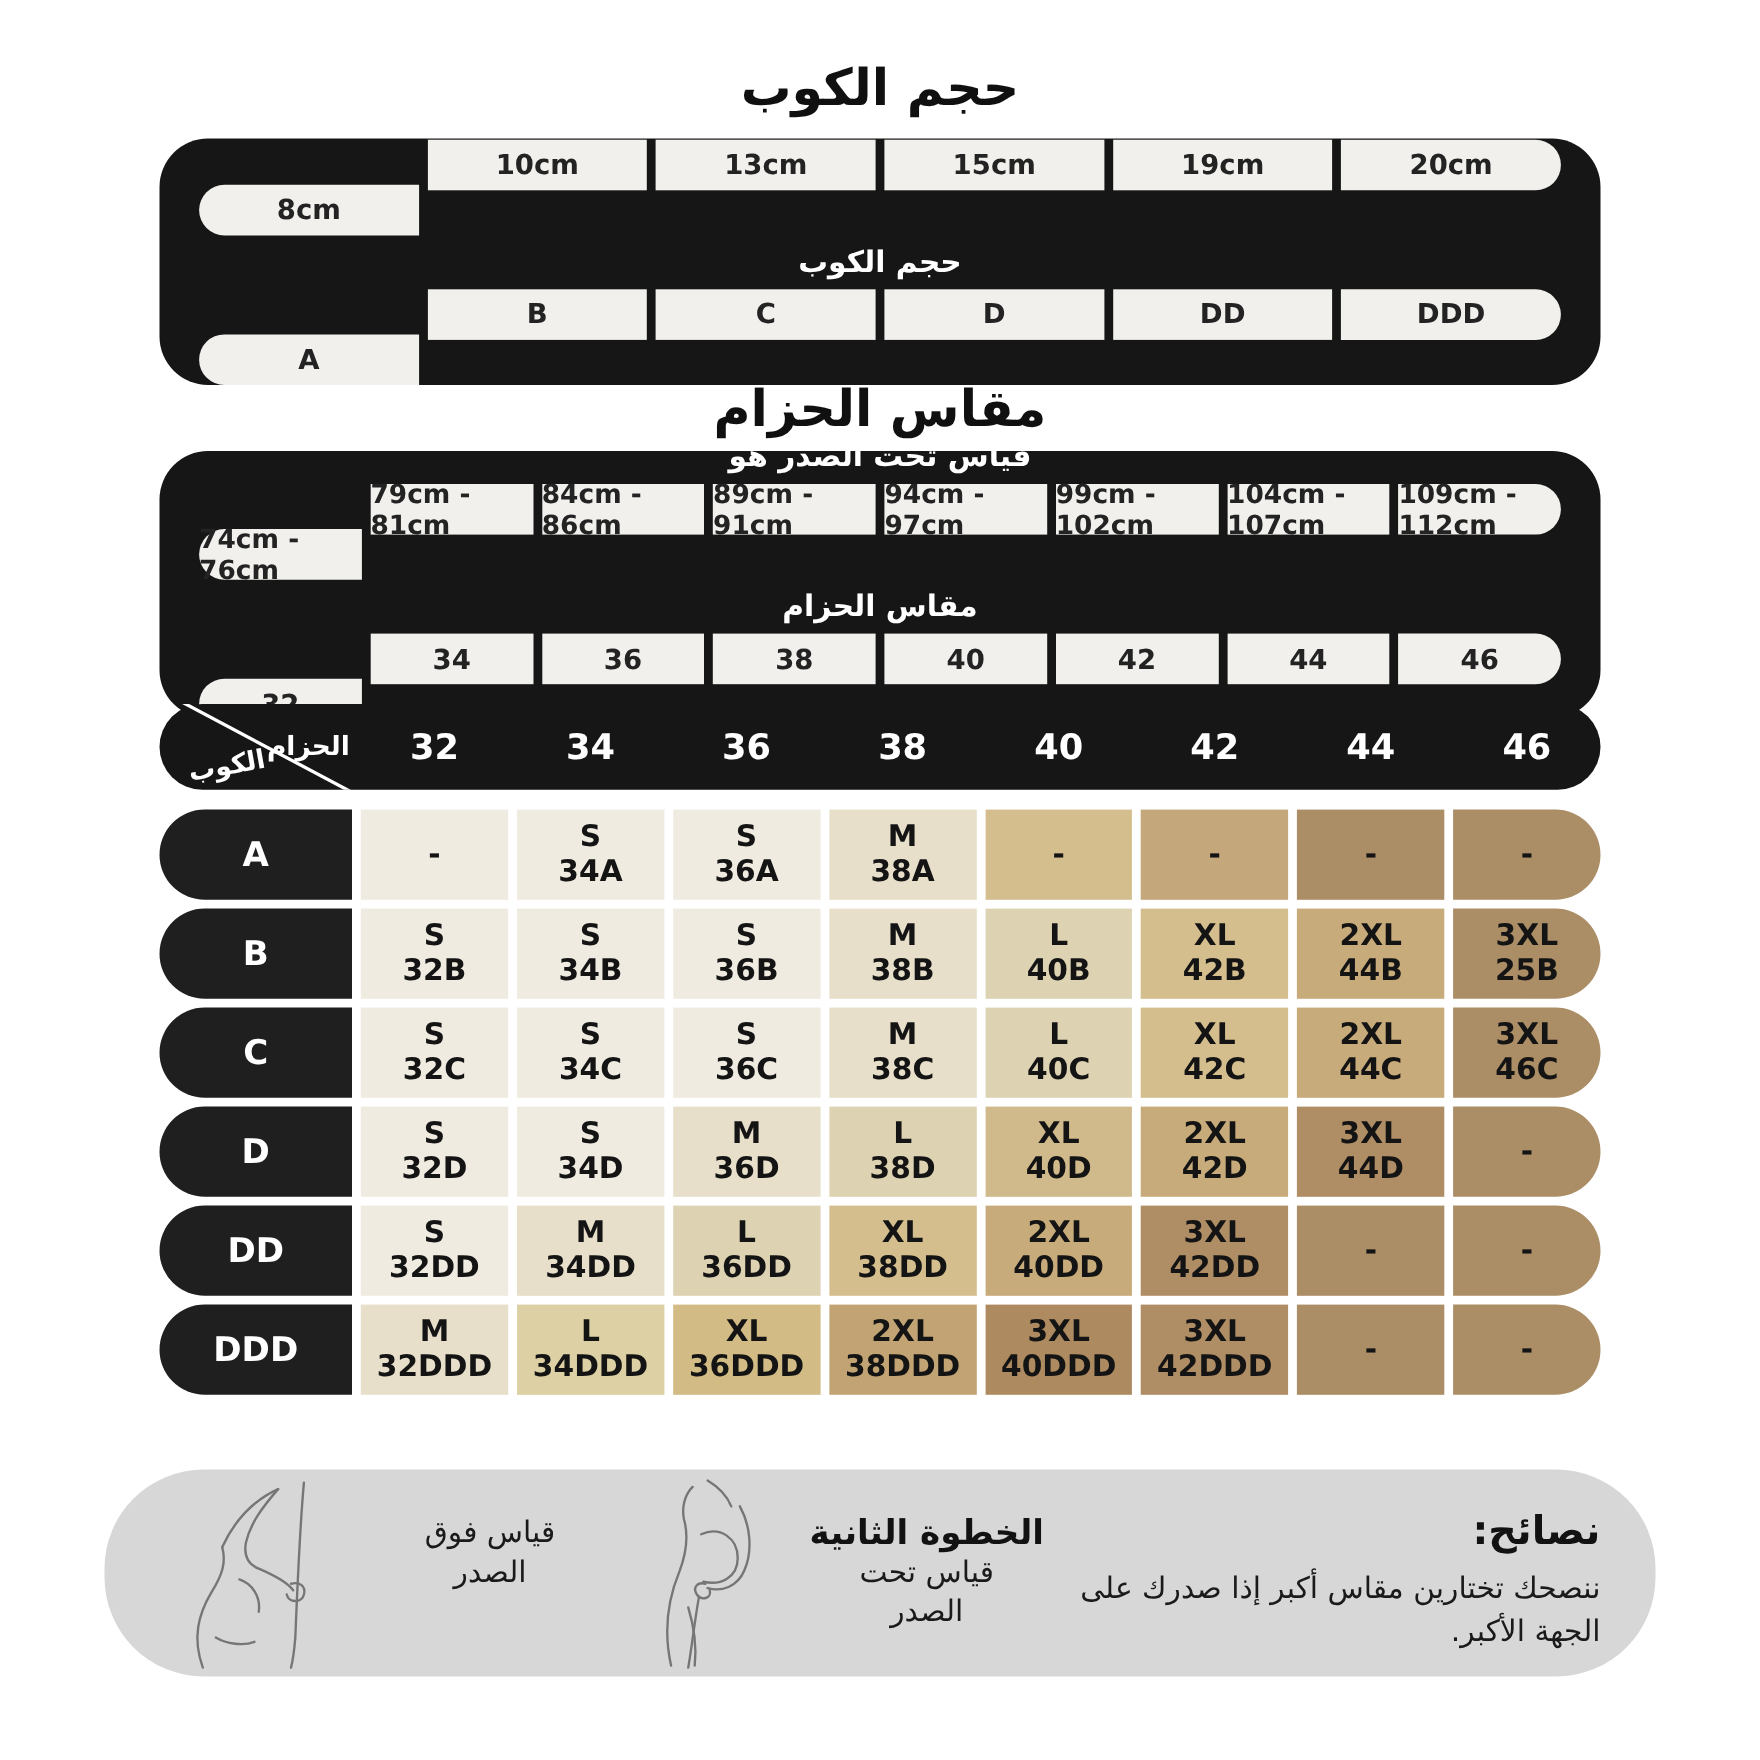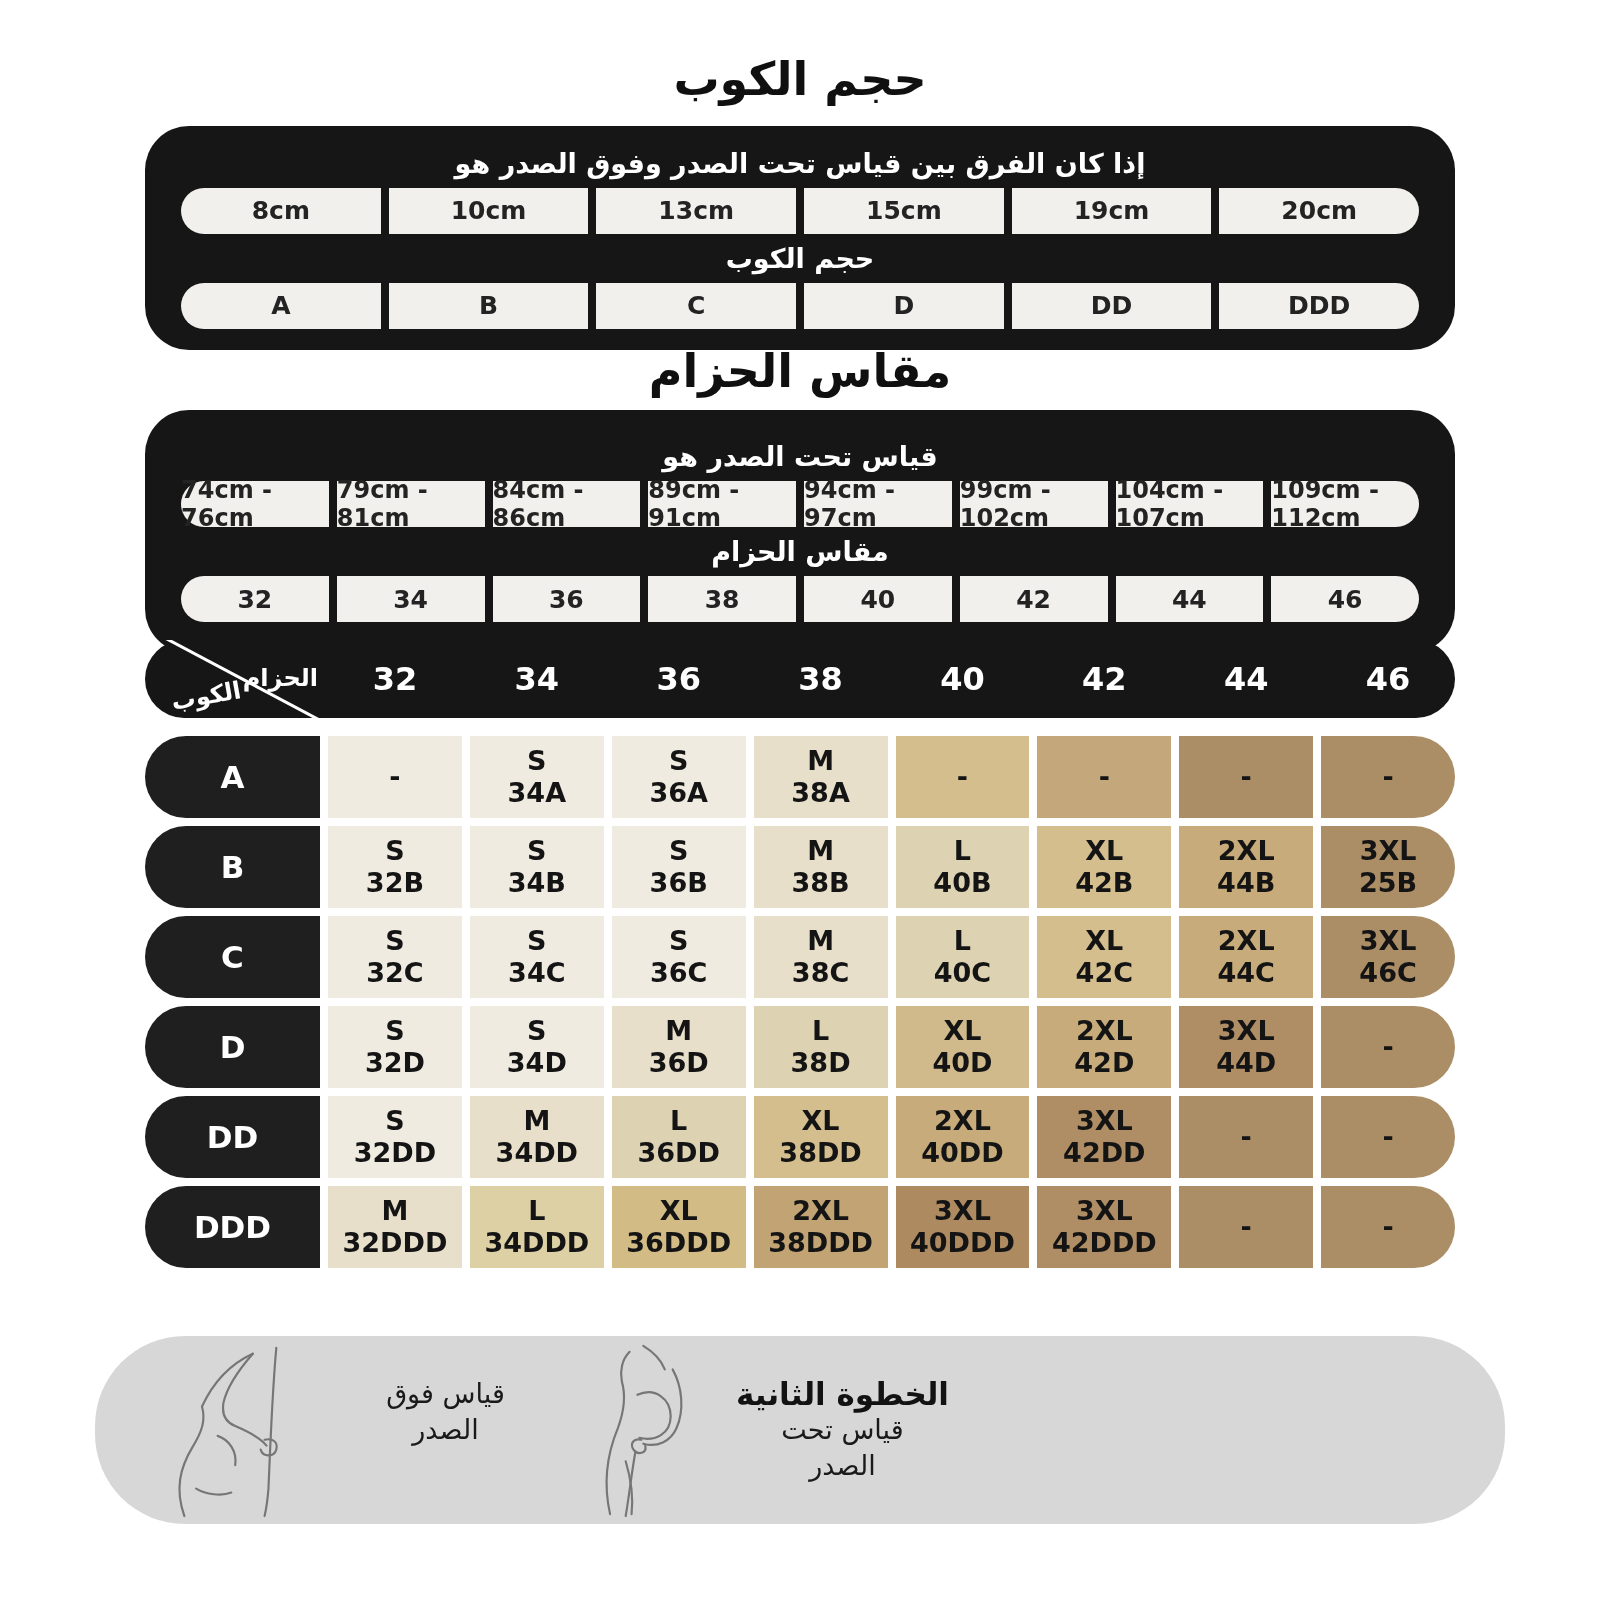--- a/index.html
+++ b/index.html
@@ -21,21 +21,21 @@
   }
   #panel-cup  { top:126px; height:224px; }
   #panel-band { top:410px; height:243px; }
 
   .panel-caption { color:#ffffff; text-align:center; font-size:27px; font-weight:bold; }
   .pill-row { display:flex; gap:8px; }
   .pill-row .pcell {
     flex:1; height:46px; background:#f1f0ed; color:#232323; font-weight:bold;
     font-size:25px; display:flex; align-items:center; justify-content:center;
   }
-  .pill-row .pcell:first-child { border-radius:23px 0 0 23px; }
+  .pill-row .pcell:first-child { border-radius:23px 0 0 23px;margin-top:41px; }
   .pill-row .pcell:last-child  { border-radius:0 23px 23px 0; }
   #band-range-row .pcell { font-size:24px; }
 
   .matrix-header {
     position:absolute; left:145px; top:640px; width:1310px; height:78px;
     background:#161616; border-radius:39px; display:flex; box-sizing:border-box;
   }
   .corner { width:175px; flex:none; position:relative; }
   .corner svg { position:absolute; left:0; top:0; width:100%; height:100%; overflow:hidden; }
   .corner .band-word { position:absolute; right:2px; top:24px; color:#fff; font-size:24px; font-weight:bold; }
@@ -75,21 +75,20 @@
   .fig path { fill:none; stroke:#767676; stroke-width:2.2; stroke-linecap:round; }
 </style>
 </head>
 <body>
 
 <div class="canvas">
 
   <div class="big-title" id="title-cup" dir="rtl">حجم الكوب</div>
 
   <div class="black-panel" id="panel-cup">
-    <div class="panel-caption" dir="rtl">إذا كان الفرق بين قياس تحت الصدر وفوق الصدر هو</div>
     <div class="pill-row" id="cup-diff-row">
         <div class="pcell">8cm</div>
         <div class="pcell">10cm</div>
         <div class="pcell">13cm</div>
         <div class="pcell">15cm</div>
         <div class="pcell">19cm</div>
         <div class="pcell">20cm</div>
       </div>
     <div class="panel-caption" dir="rtl">حجم الكوب</div>
     <div class="pill-row" id="cup-row">
@@ -358,20 +357,25 @@
             <div>-</div>
           </div>
           <div class="mcell" style="background: rgb(171, 141, 102);">
             <div>-</div>
           </div>
         </div>
       </div>
     </div>
 
   <div class="tips">
+    <div id="tips-block" dir="rtl">
+      <div id="tips-heading">نصائح:</div>
+      <div class="tip-line">ننصحك تختارين مقاس أكبر إذا صدرك على</div>
+      <div class="tip-line">الجهة الأكبر.</div>
+    </div>
 
     <div id="step2-block" dir="rtl">
       <div class="step-heading">الخطوة الثانية</div>
       <div class="step-caption">
         <div>قياس تحت</div>
         <div>الصدر</div>
       </div>
     </div>
 
     <div class="fig" id="fig2">

